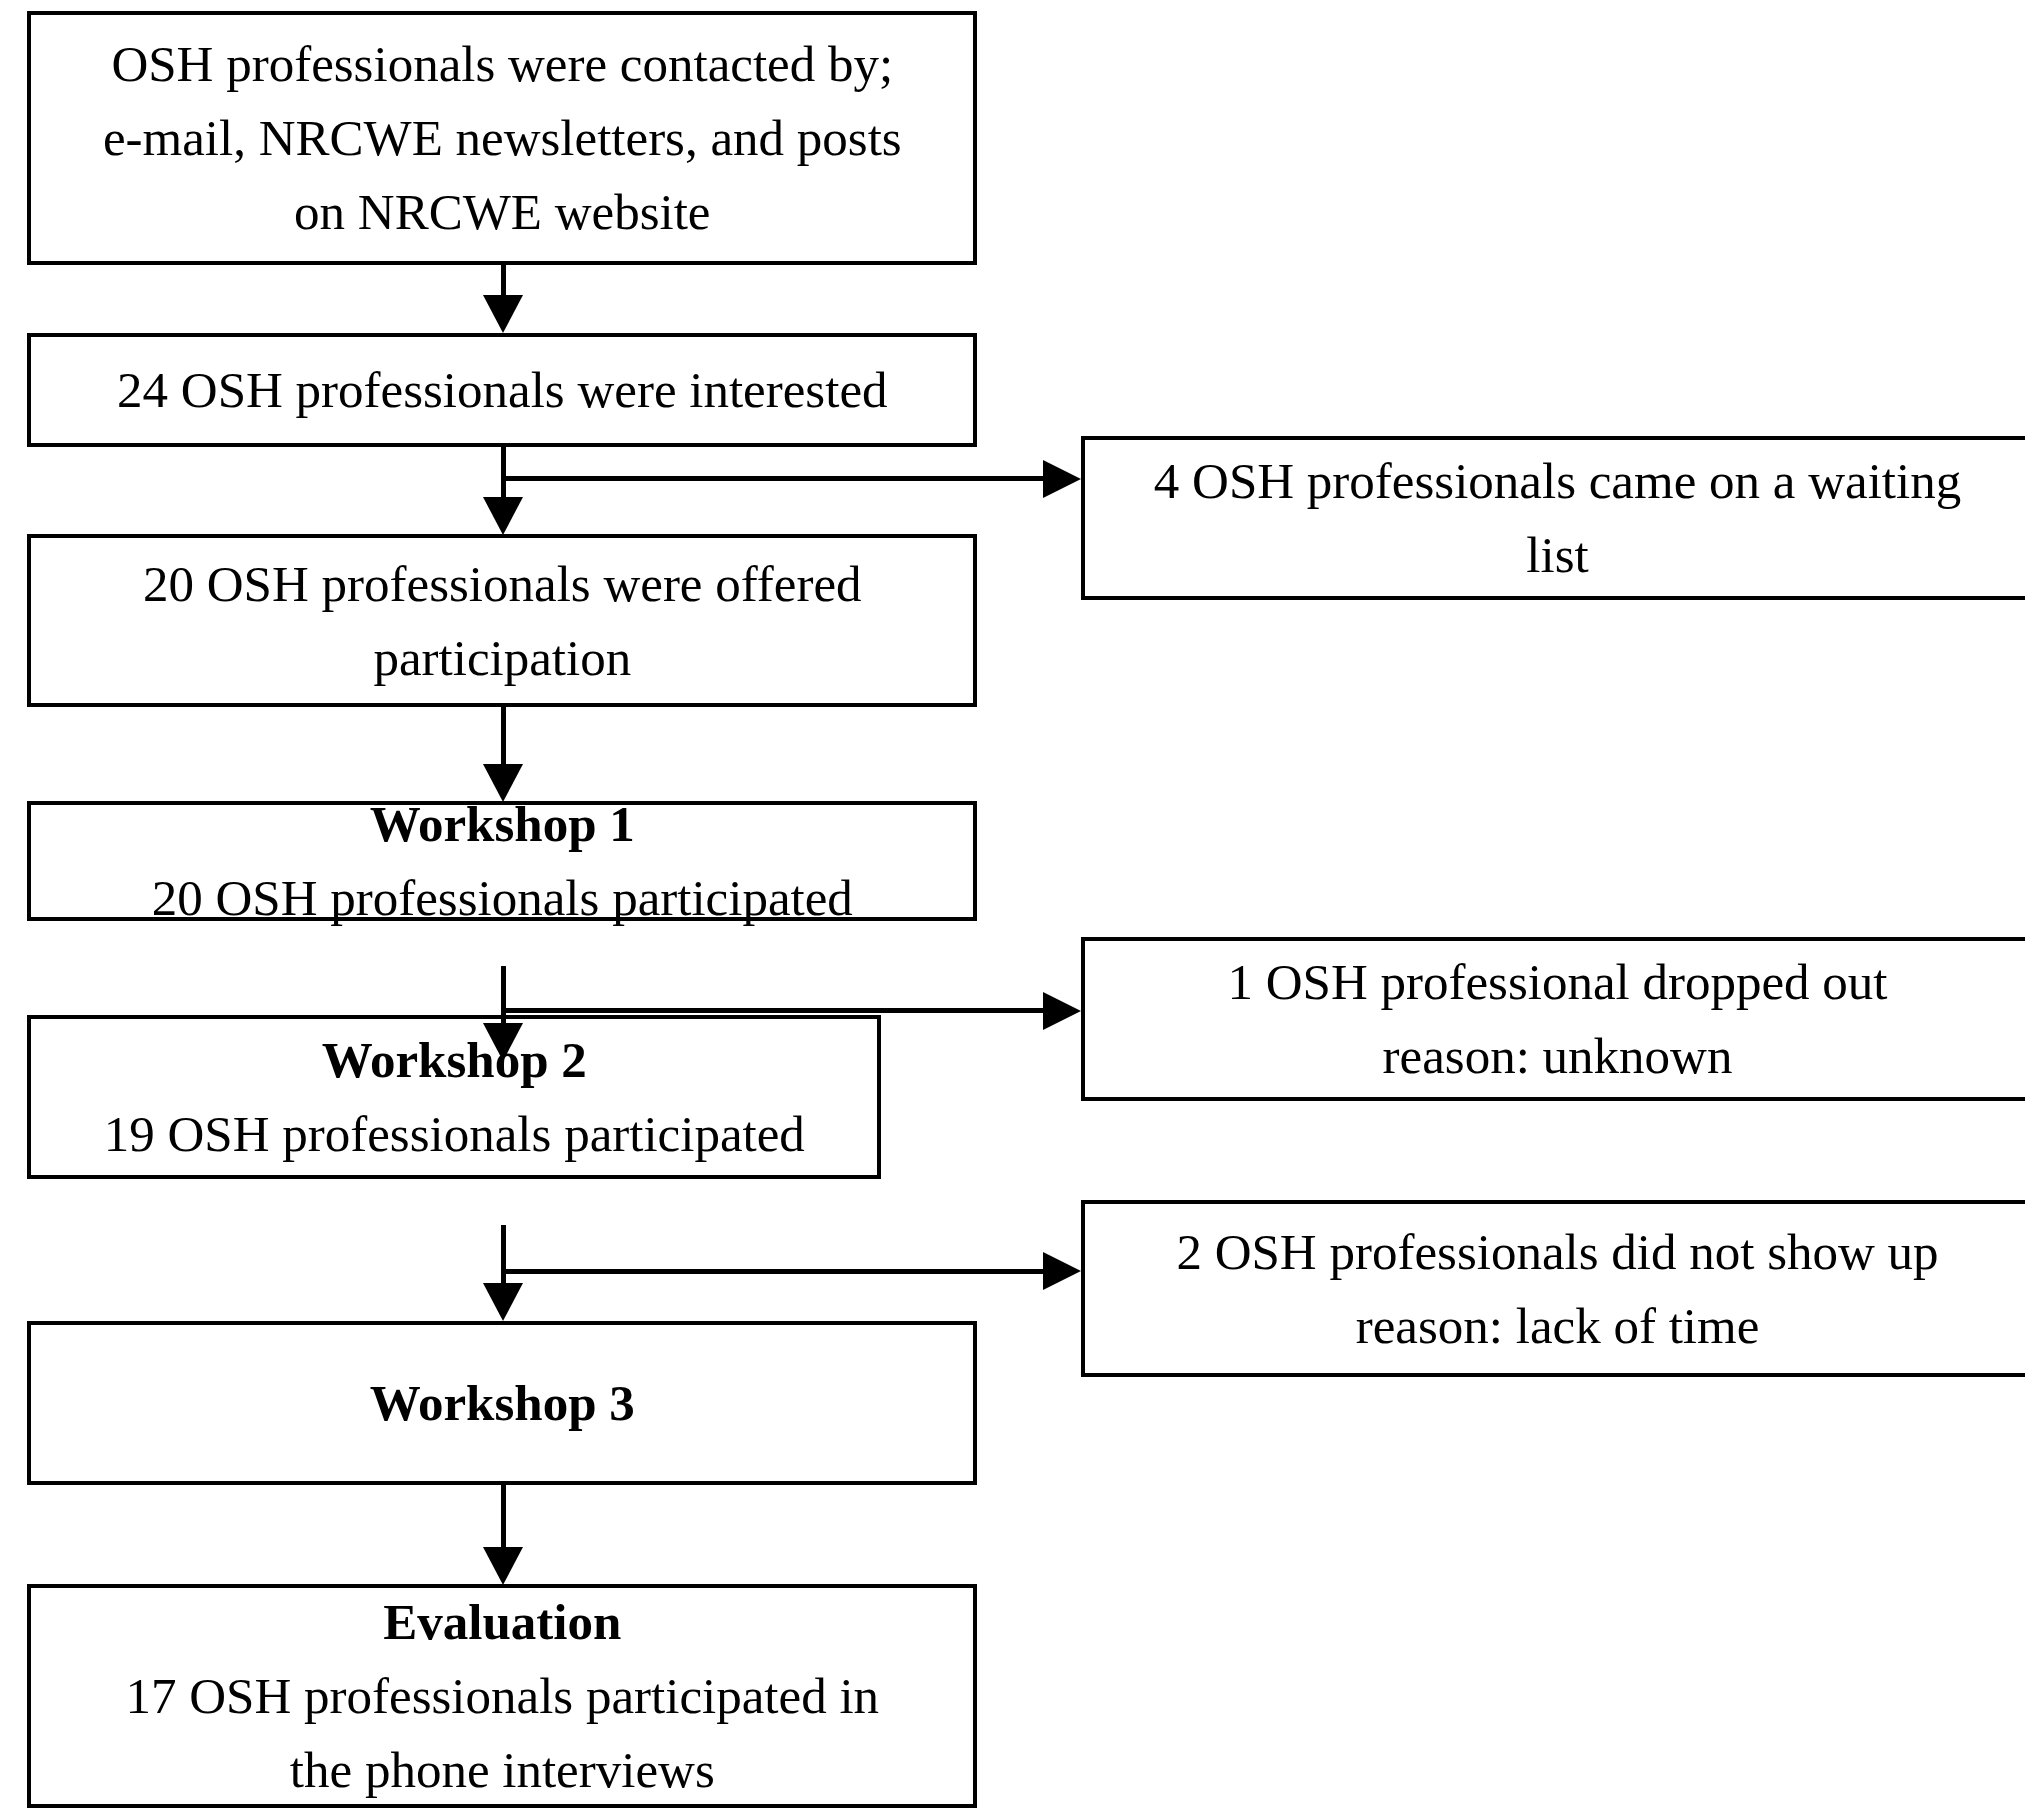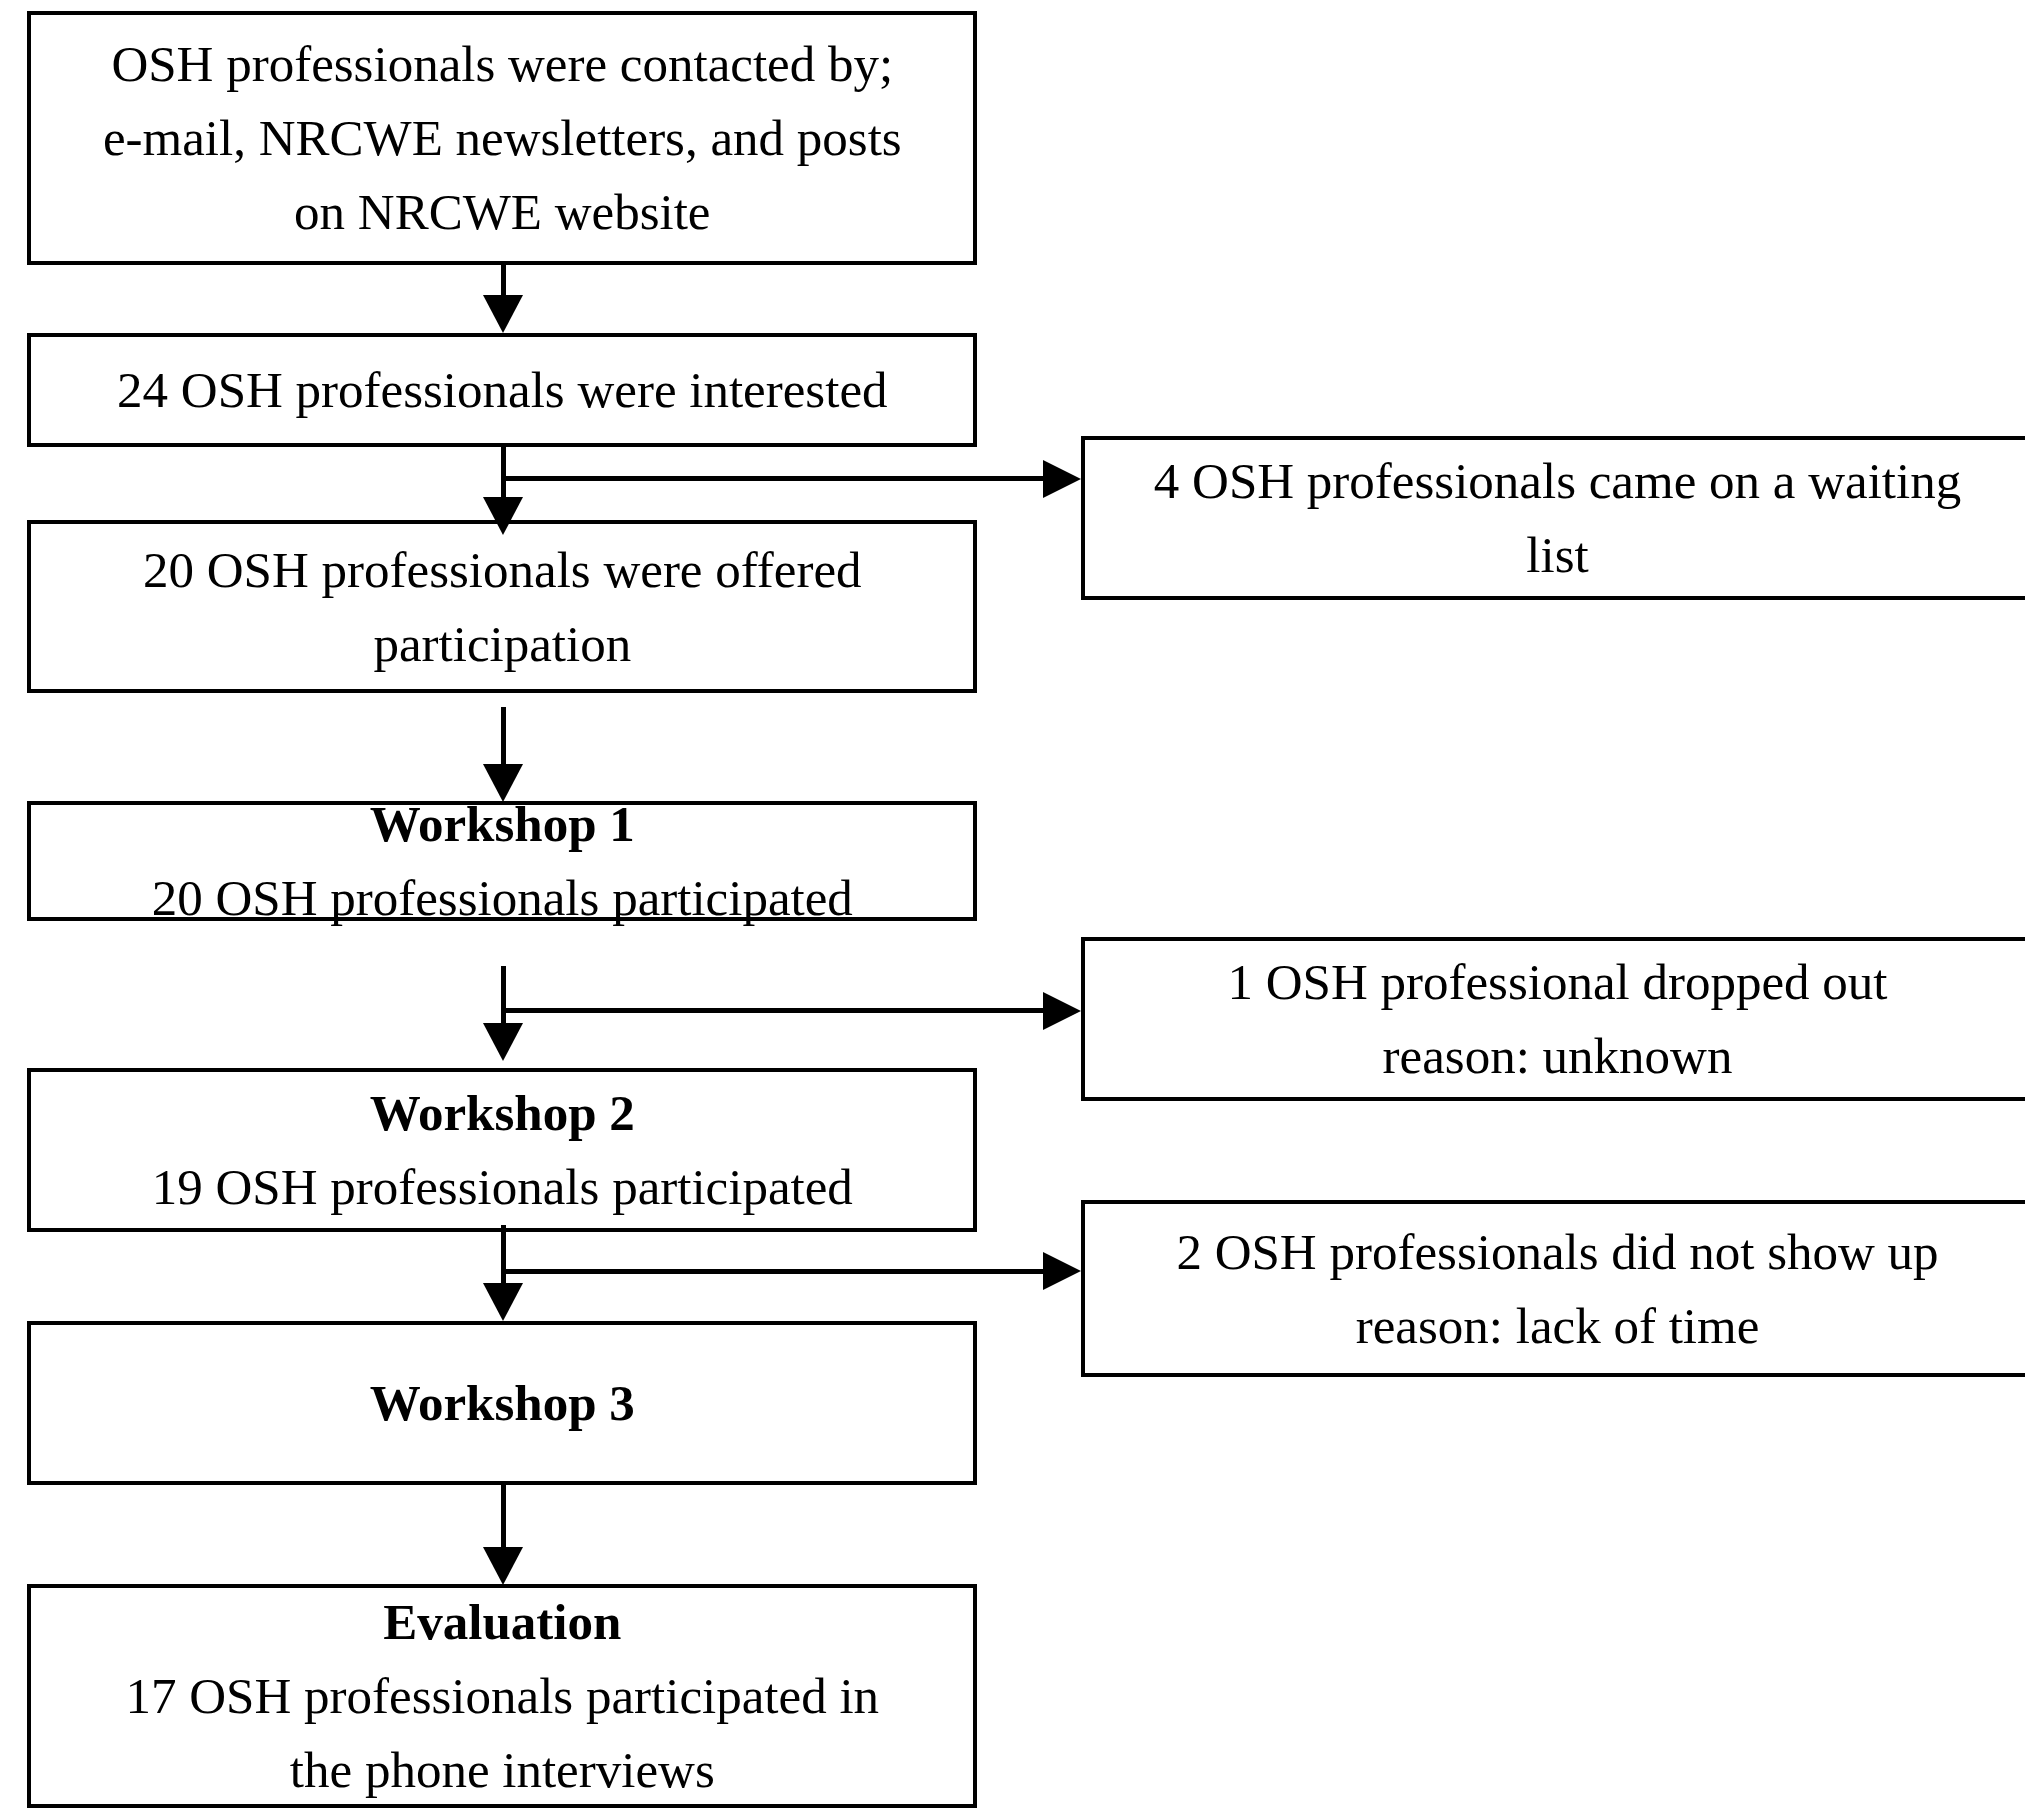--- a/index.html
+++ b/index.html
@@ -61,31 +61,31 @@
   <div class="box" style="left:11.3px; top:10.5px; width:950px; height:254px;">
     <div class="bline">OSH professionals were contacted by;</div>
     <div class="bline">e-mail, NRCWE newsletters, and posts</div>
     <div class="bline">on NRCWE website</div>
   </div>
 
   <div class="box" style="left:11.3px; top:333px; width:950px; height:114px;">
     <div class="bline">24 OSH professionals were interested</div>
   </div>
 
-  <div class="box" style="left:11.3px; top:520px; width:950px; height:173px;">
+  <div class="box" style="left:11.3px; top:534px; width:950px; height:173px;">
     <div class="bline">20 OSH professionals were offered</div>
     <div class="bline">participation</div>
   </div>
 
   <div class="box" style="left:11.3px; top:801px; width:950px; height:120px;">
     <div class="bline bold">Workshop 1</div>
     <div class="bline">20 OSH professionals participated</div>
   </div>
 
-  <div class="box" style="left:11.3px; top:1068px; width:950px; height:164px;">
+  <div class="box" style="left:11.3px; top:1015px; width:854px; height:164px;">
     <div class="bline bold">Workshop 2</div>
     <div class="bline">19 OSH professionals participated</div>
   </div>
 
   <div class="box" style="left:11.3px; top:1321px; width:950px; height:164px;">
     <div class="bline bold">Workshop 3</div>
   </div>
 
   <div class="box" style="left:11.3px; top:1584px; width:950px; height:224px;align-items:center;">
     <div class="bline bold">Evaluation</div>

